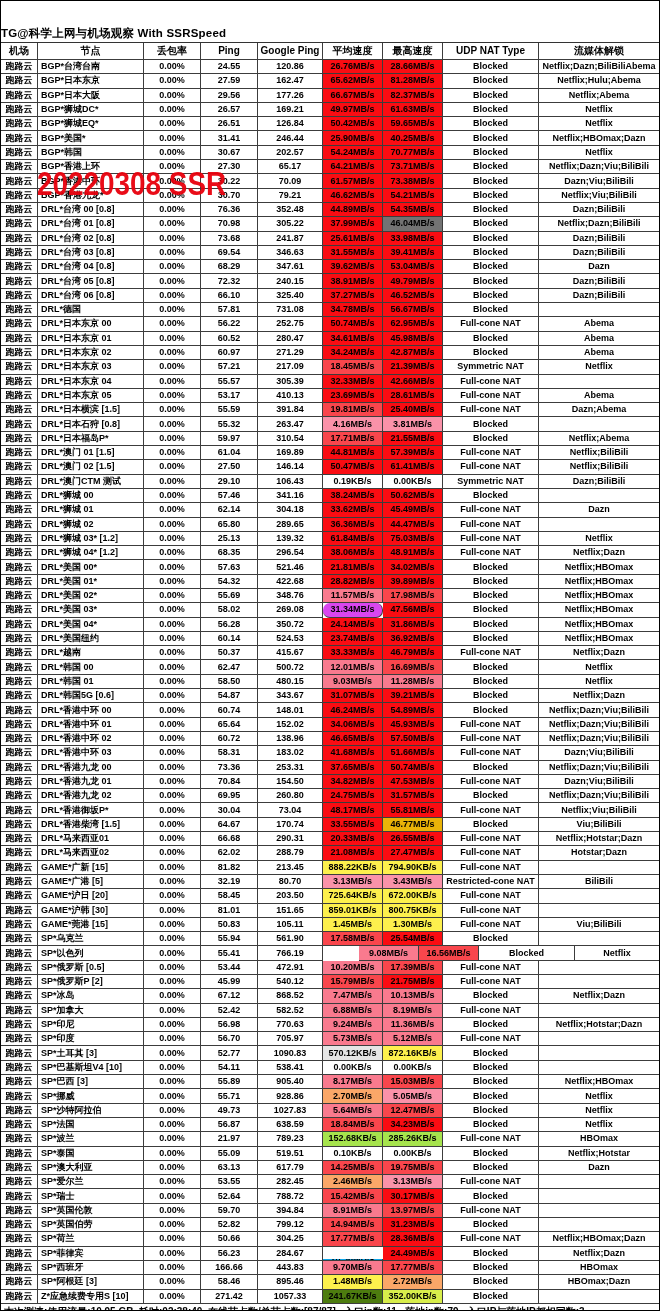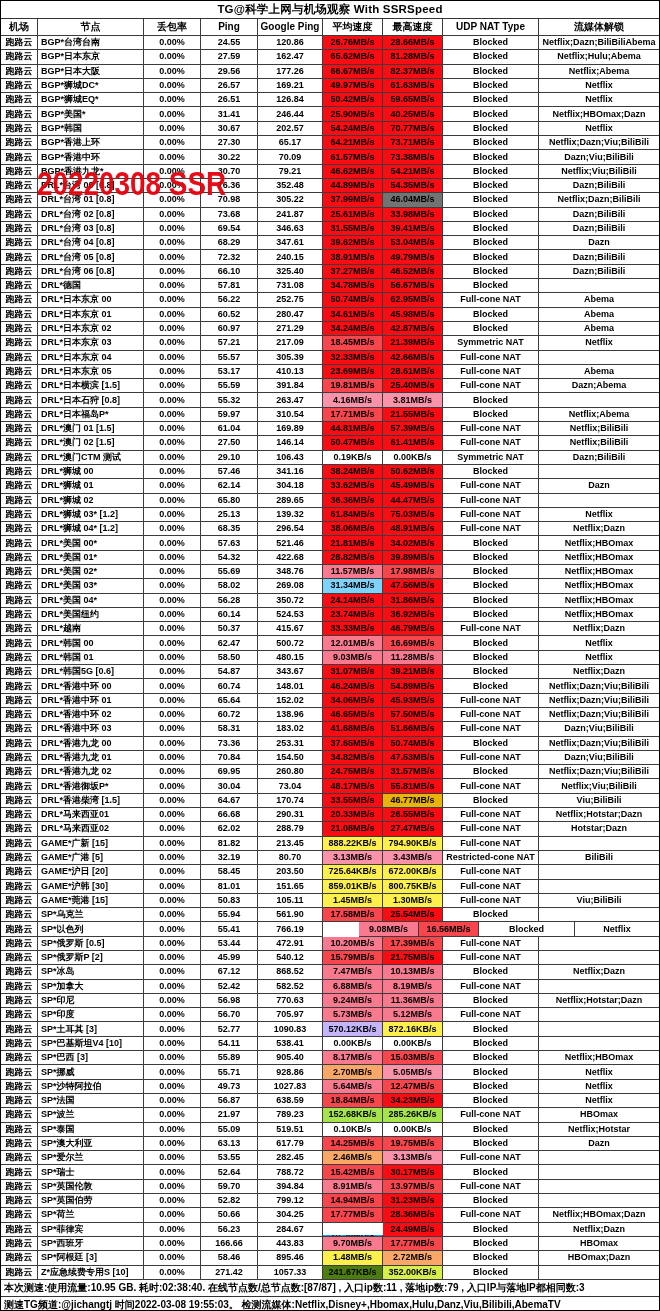--- a/index.html
+++ b/index.html
@@ -2,22 +2,22 @@
 <html><head>
 <meta charset="utf-8">
 <style>
   html,body{margin:0;padding:0;background:#e9e9e9;}
   .wrap{
     width:660px;height:1311px;position:relative;background:#ffffff;
     font-family:"Liberation Sans",sans-serif;font-weight:700;color:#000;
     border:1px solid #000;box-sizing:border-box;overflow:hidden;
   }
   .title{
-    height:17px;line-height:17px;text-align:center;font-size:11.5px;
-    border-bottom:1px solid #333;letter-spacing:0.2px;
+    height:17px;line-height:17px;text-align:left;font-size:11.5px;
+    border-bottom:1px solid #333;letter-spacing:0.2px;margin-top:24px;
   }
   .hdr{display:flex;height:17px;}
   .hdr .cell{font-size:10px;}
   .row{display:flex;height:14.3px;}
   .cell{
     border-right:1px solid #3c3c3c;border-bottom:1px solid #3c3c3c;
     display:flex;align-items:center;justify-content:center;
     font-size:9px;white-space:nowrap;overflow:hidden;box-sizing:border-box;
     line-height:1;
   }
@@ -470,21 +470,21 @@
         <div class="cell w6" style="background: rgb(249, 70, 76);">17.98MB/s</div>
         <div class="cell w7">Blocked</div>
         <div class="cell w8 last">Netflix;HBOmax</div>
       </div>
       <div class="row">
         <div class="cell w0">跑路云</div>
         <div class="cell w1 left">DRL*美国 03*</div>
         <div class="cell w2">0.00%</div>
         <div class="cell w3">58.02</div>
         <div class="cell w4">269.08</div>
-        <div class="cell w5" style="background: #7dd3fc;">31.34MB/s</div>
+        <div class="cell w5" style="background: #d946ef; border-radius: 7px;">31.34MB/s</div>
         <div class="cell w6" style="background: rgb(250, 12, 18);">47.56MB/s</div>
         <div class="cell w7">Blocked</div>
         <div class="cell w8 last">Netflix;HBOmax</div>
       </div>
       <div class="row">
         <div class="cell w0">跑路云</div>
         <div class="cell w1 left">DRL*美国 04*</div>
         <div class="cell w2">0.00%</div>
         <div class="cell w3">56.28</div>
         <div class="cell w4">350.72</div>
@@ -811,21 +811,21 @@
         <div class="cell w6" style="background: rgb(249, 122, 142);">5.12MB/s</div>
         <div class="cell w7">Full-cone NAT</div>
         <div class="cell w8 last"></div>
       </div>
       <div class="row">
         <div class="cell w0">跑路云</div>
         <div class="cell w1 left">SP*土耳其 [3]</div>
         <div class="cell w2">0.00%</div>
         <div class="cell w3">52.77</div>
         <div class="cell w4">1090.83</div>
-        <div class="cell w5" style="background: #c4b5fd;">570.12KB/s</div>
+        <div class="cell w5" style="background: #e5e5e5;">570.12KB/s</div>
         <div class="cell w6" style="background: rgb(253, 240, 77);">872.16KB/s</div>
         <div class="cell w7">Blocked</div>
         <div class="cell w8 last"></div>
       </div>
       <div class="row">
         <div class="cell w0">跑路云</div>
         <div class="cell w1 left">SP*巴基斯坦V4 [10]</div>
         <div class="cell w2">0.00%</div>
         <div class="cell w3">54.11</div>
         <div class="cell w4">538.41</div>

